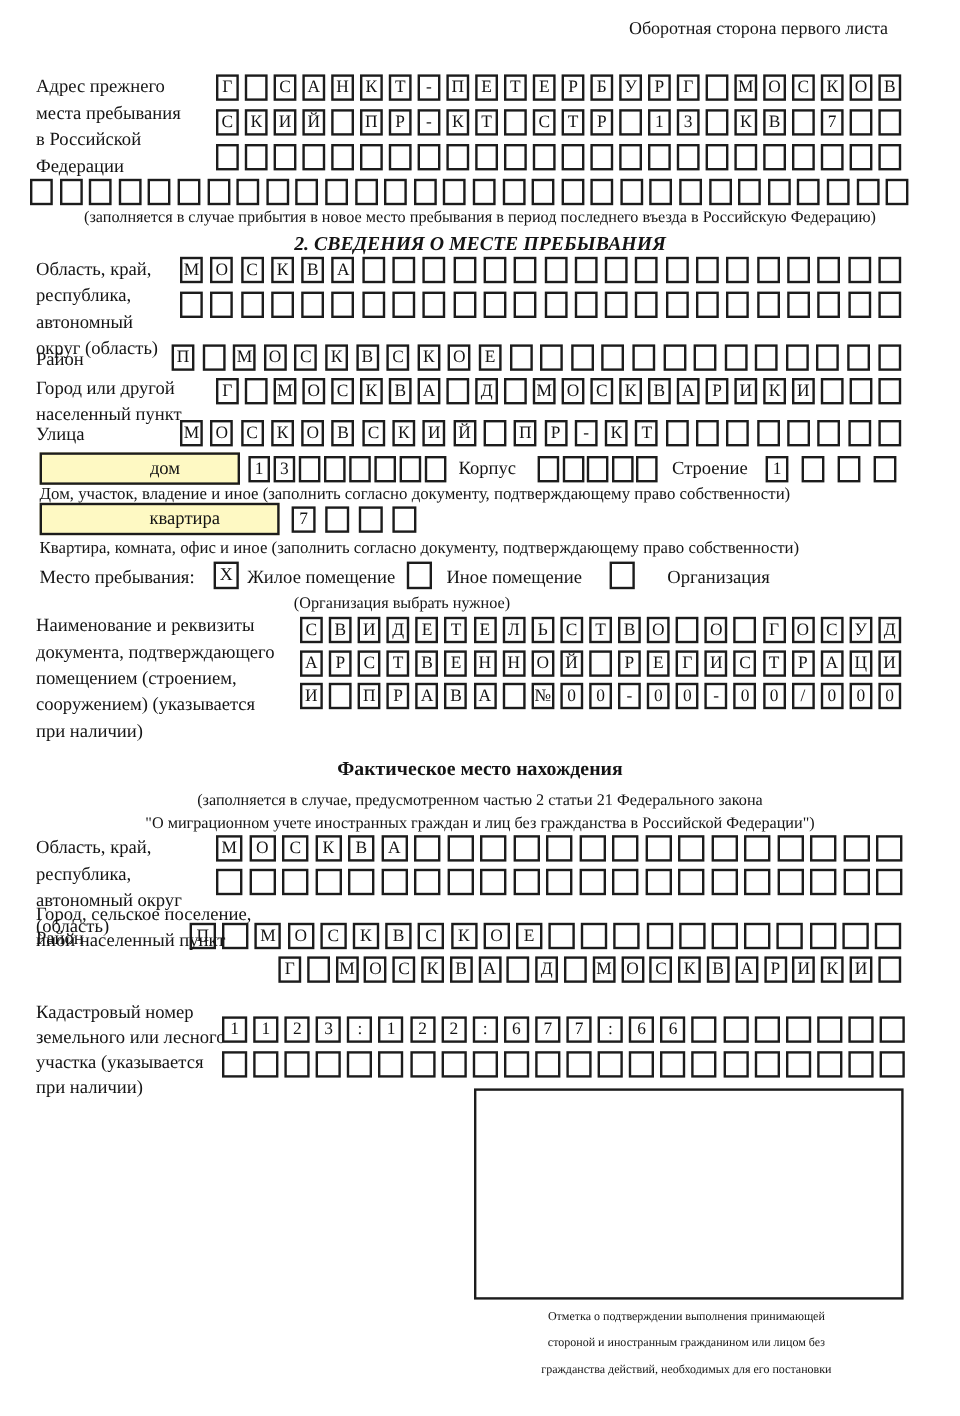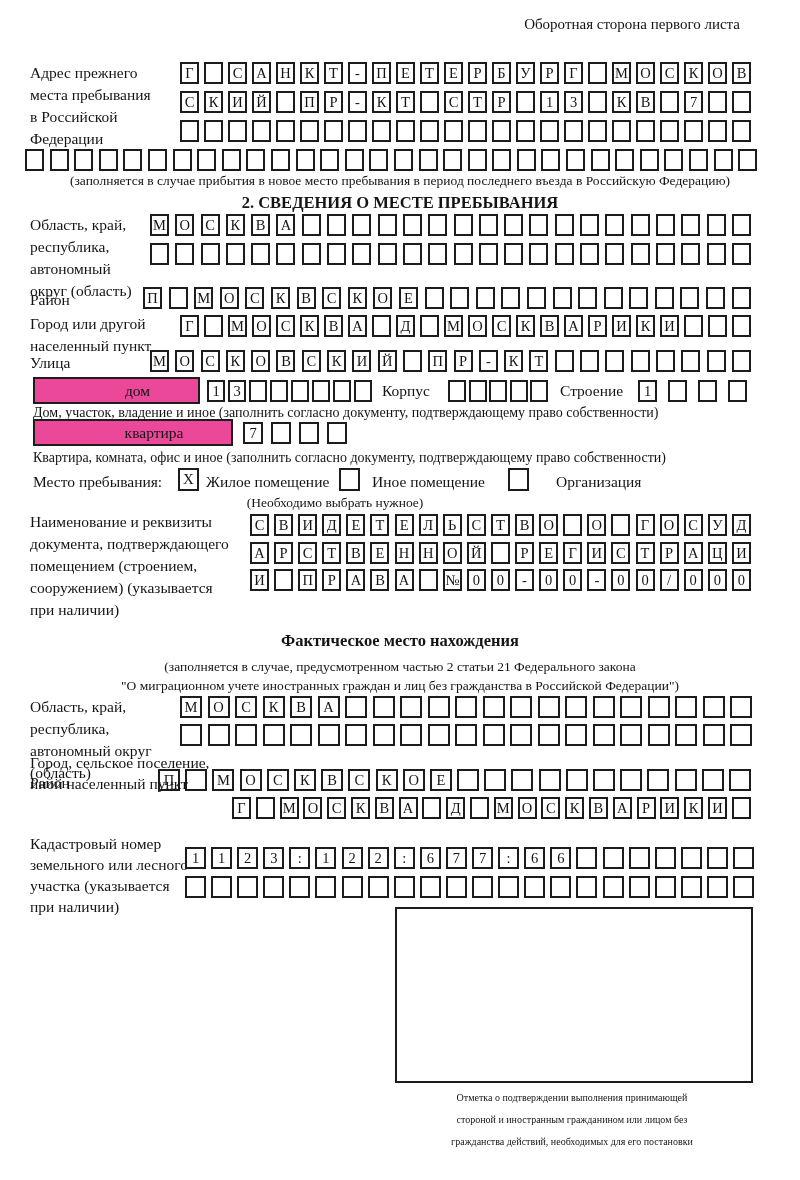--- a/index.html
+++ b/index.html
@@ -23,21 +23,21 @@
   .gd{gap:5.1px;}        
   .ge{gap:5.5px;} .ge .cell{width:22px;}
   .gf{gap:5.2px;} .gf .cell{width:22px;}
   .gg{gap:4.8px;}
   .gh{gap:5.1px;} .gh .cell{width:21px;}
   .gdom{gap:3px;} .gdom .cell{width:18px;}
   .gkor{gap:2.5px;} .gkor .cell{width:18px;}
   .gstr{gap:11px;}
   .gkv{gap:8px;} .gkv .cell{width:20px;}
   .wbox{box-sizing:border-box;border:2px solid #1c1c1c;display:flex;align-items:center;
-        justify-content:center;font-size:15.5px;background:#ec4899;padding-left:42px;}
+        justify-content:center;font-size:15.5px;background:#fef9c3;padding-left:42px;}
   .chk{box-sizing:border-box;width:21px;height:23px;border:2px solid #1c1c1c;display:flex;
        align-items:center;justify-content:center;font-size:15px;background:#fff;}
   .stamp{box-sizing:border-box;border:2px solid #1c1c1c;background:#fff;}
   .cap .line{font-size:10px;line-height:22px;text-align:center;}
 </style>
 </head>
 <body>
 
 <div class="page">
 
@@ -154,21 +154,21 @@
       <span class="cell"></span>
       <span class="cell"></span>
       <span class="cell"></span>
       <span class="cell"></span>
       <span class="cell"></span>
       <span class="cell"></span>
       <span class="cell"></span>
     </div>
   <div class="abs note" style="top:173px;">(заполняется в случае прибытия в новое место пребывания в период последнего въезда в Российскую Федерацию)</div>
 
-  <div class="abs title" style="top:193px;">2. СВЕДЕНИЯ О МЕСТЕ ПРЕБЫВАНИЯ</div>
+  <div class="abs title" style="top:193px;font-style:italic;">2. СВЕДЕНИЯ О МЕСТЕ ПРЕБЫВАНИЯ</div>
 
   <div class="abs lbl" style="top:214px;left:30px;">
       <div class="line">Область, край,</div>
       <div class="line">республика,</div>
       <div class="line">автономный</div>
       <div class="line">округ (область)</div>
     </div>
   <div class="row gb" style="top:214px;left:150px;">
       <span class="cell">М</span>
       <span class="cell">О</span>
@@ -346,21 +346,21 @@
     </div>
   <div class="abs noteL" style="top:450px;left:33px;">Квартира, комната, офис и иное (заполнить согласно документу, подтверждающему право собственности)</div>
 
   <div class="abs lbl" style="top:471px;left:33px;">Место пребывания:</div>
   <div class="abs chk" style="top:468px;left:178px;">X</div>
   <div class="abs lbl" style="top:471px;left:206px;">Жилое помещение</div>
   <div class="abs chk" style="top:468px;left:339px;"></div>
   <div class="abs lbl" style="top:471px;left:372px;">Иное помещение</div>
   <div class="abs chk" style="top:468px;left:508px;"></div>
   <div class="abs lbl" style="top:471px;left:556px;">Организация</div>
-  <div class="abs" style="top:495px;left:170px;width:330px;text-align:center;font-size:13.5px;">(Необходимо выбрать нужное)</div>
+  <div class="abs" style="top:495px;left:170px;width:330px;text-align:center;font-size:13.5px;">(Организация выбрать нужное)</div>
 
   <div class="abs lbl" style="top:511px;left:30px;">
       <div class="line">Наименование и реквизиты</div>
       <div class="line">документа, подтверждающего</div>
       <div class="line">помещением (строением,</div>
       <div class="line">сооружением) (указывается</div>
       <div class="line">при наличии)</div>
     </div>
   <div class="row gd" style="top:514px;left:250px;">
       <span class="cell">С</span>

